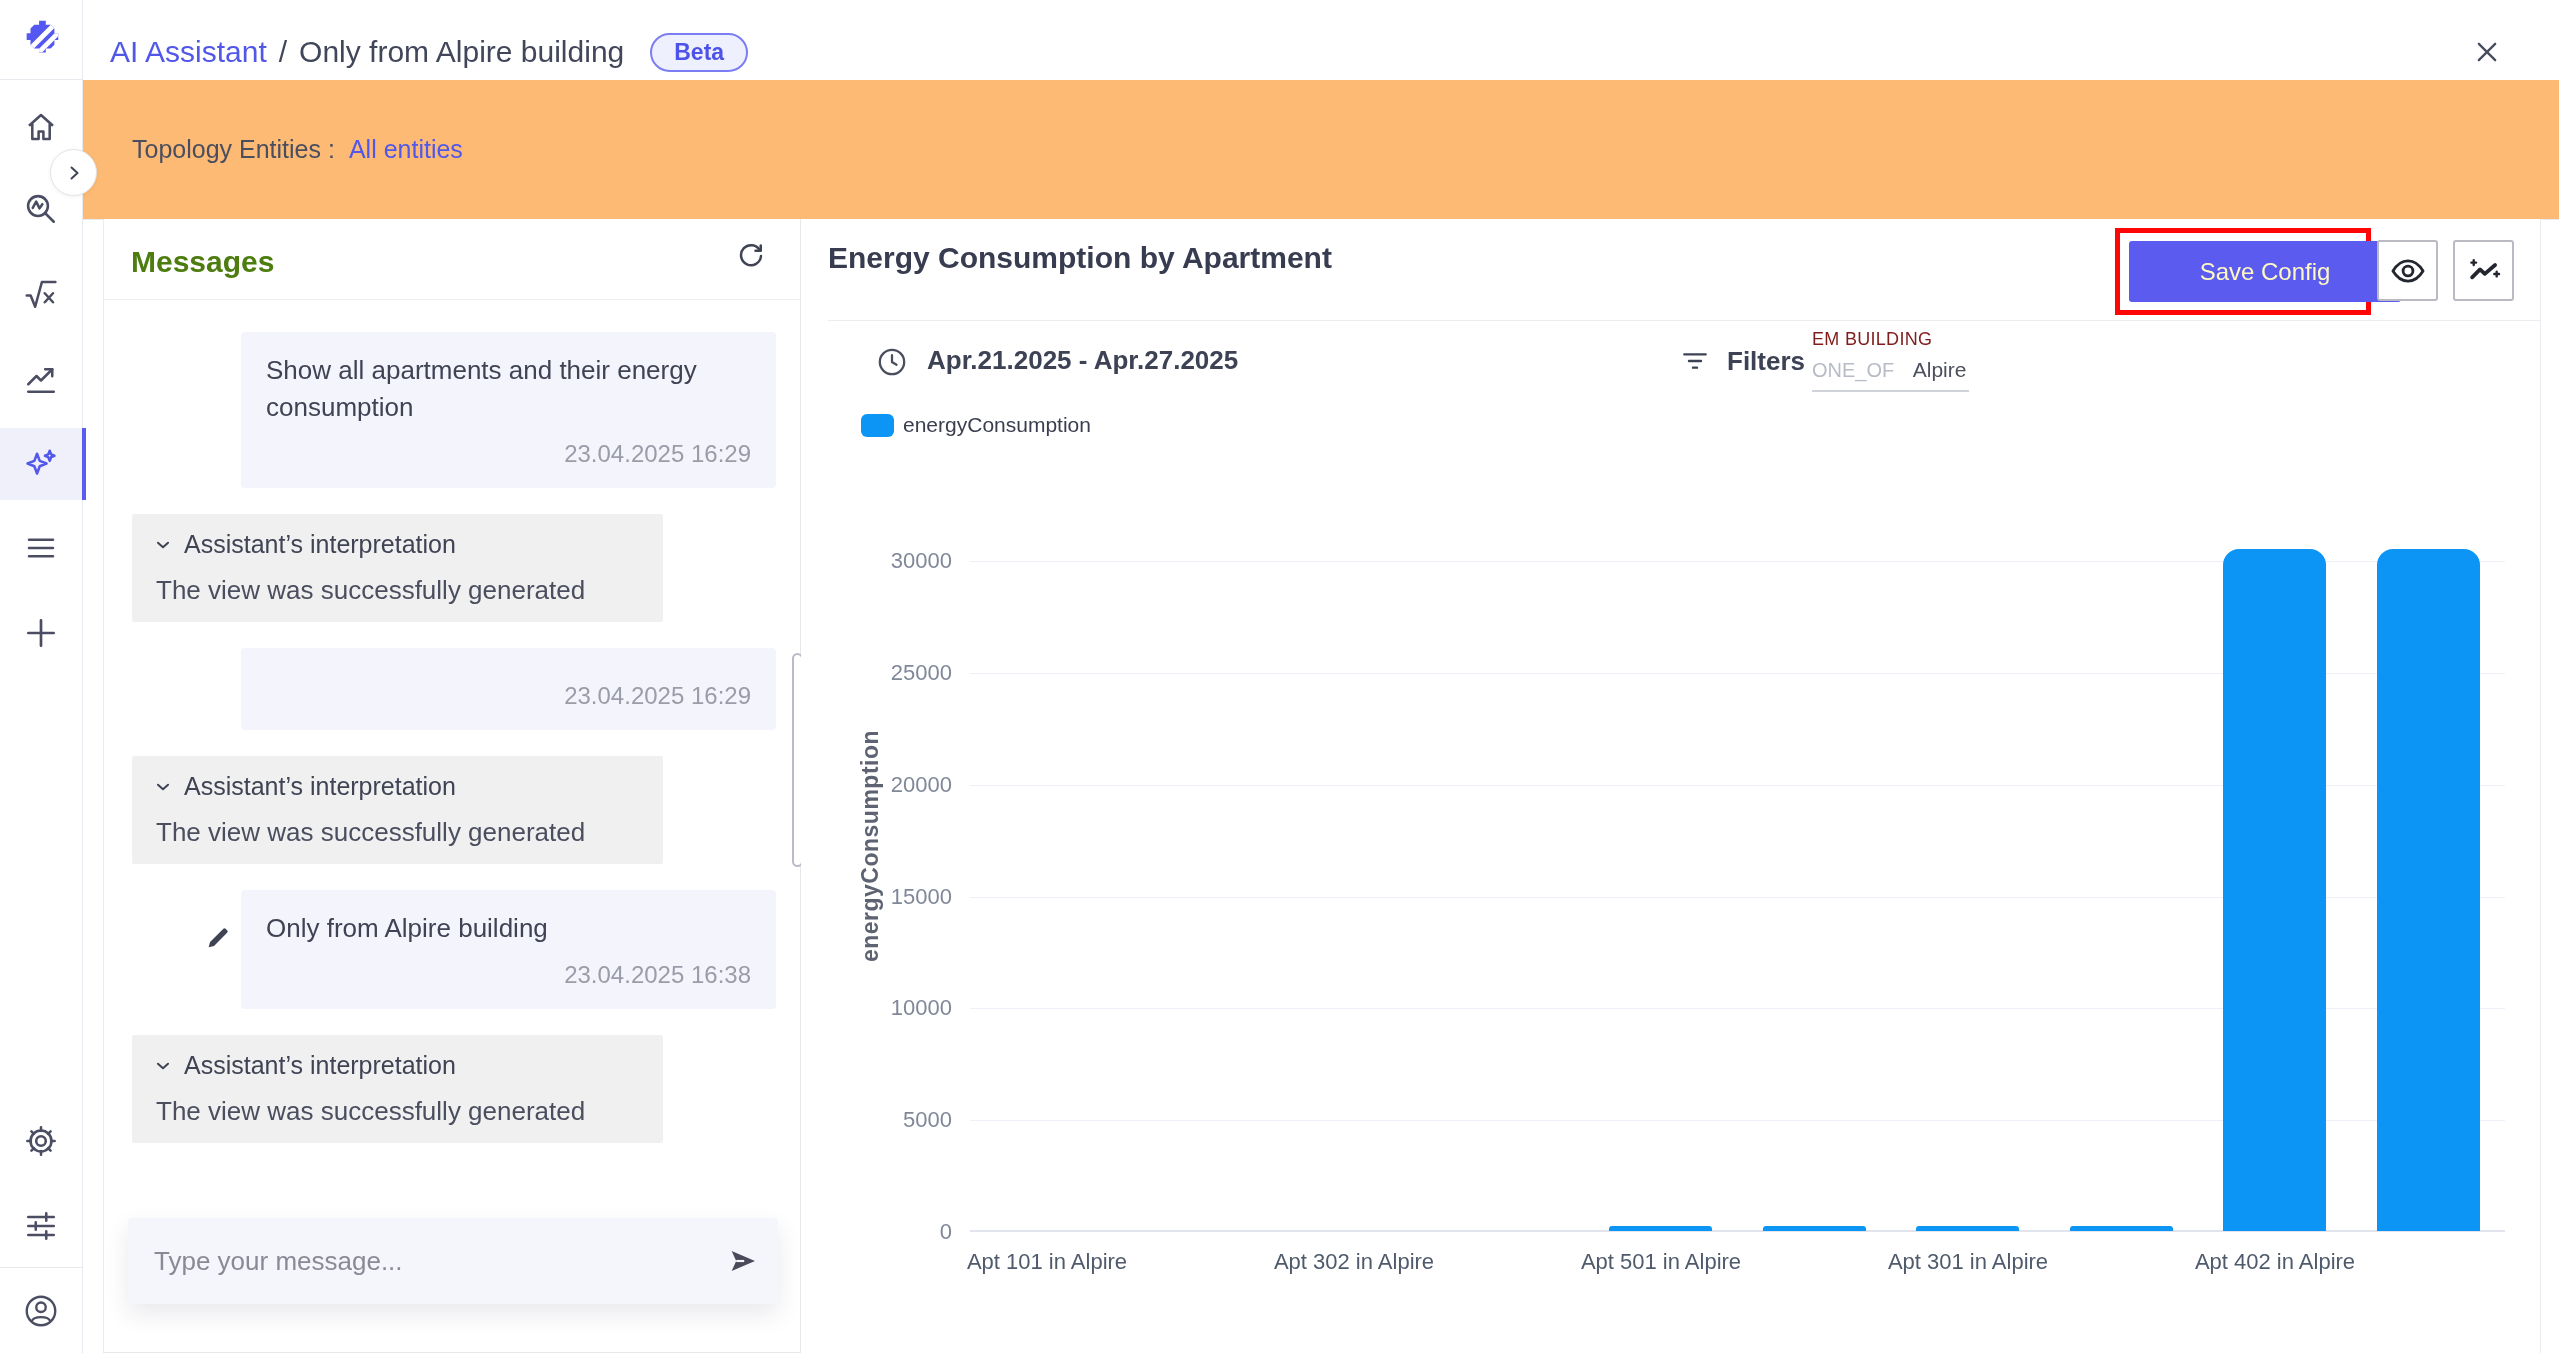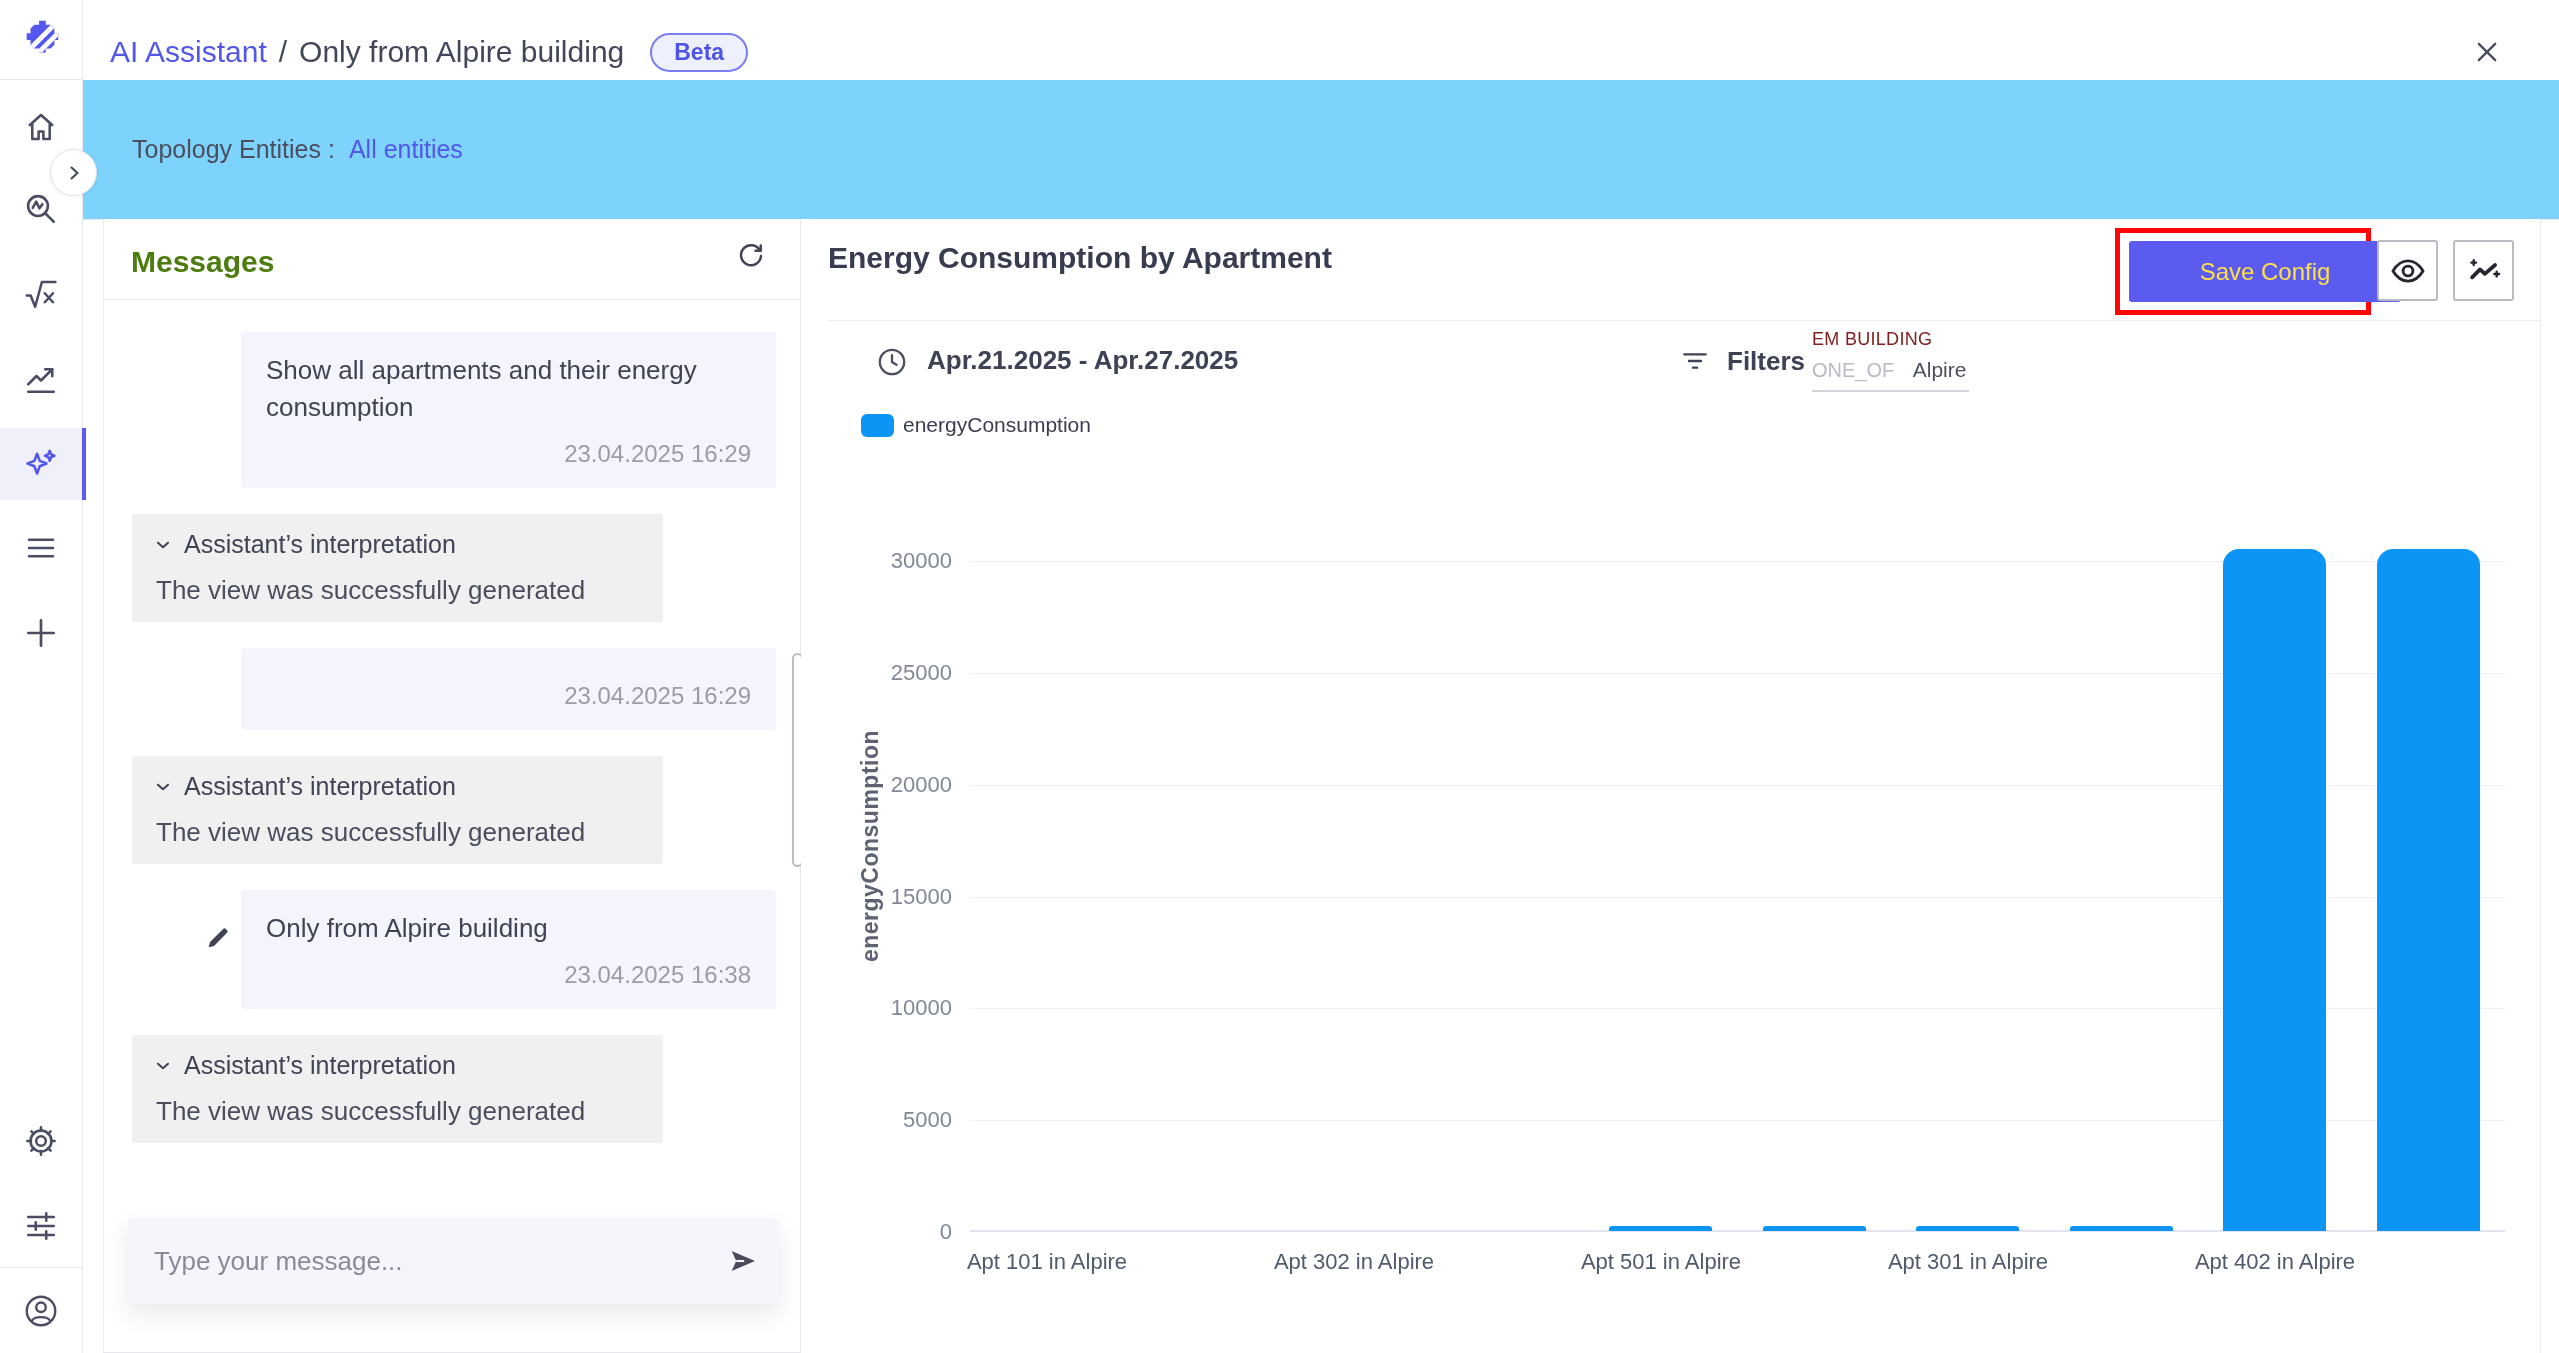--- a/index.html
+++ b/index.html
@@ -20,21 +20,21 @@
   #header{position:absolute;left:82px;top:12px;width:2477px;height:72px;background:#fff;border-radius:9px;}
   #breadcrumb{position:absolute;left:28px;top:0;height:80px;display:flex;align-items:center;font-size:30px;}
   #breadcrumb .brand{color:#5157e8;cursor:pointer;}
   #breadcrumb .sep{color:#42465a;margin:0 12px;}
   #breadcrumb .title{color:#42465a;}
   #beta-badge{margin-left:26px;border:2px solid #7a7ef2;background:#eef0fe;color:#4d52e8;font-weight:700;
               font-size:23px;border-radius:22px;padding:6px 22px;line-height:1;}
   #close-btn{position:absolute;right:58px;top:26px;color:#484c60;cursor:pointer;}
 
   
-  #strip{position:absolute;left:83px;top:80px;width:2476px;height:139px;background:#7dd3fc;border-bottom:1px solid #e9eaee;}
+  #strip{position:absolute;left:83px;top:80px;width:2476px;height:139px;background:#fdba74;border-bottom:1px solid #e9eaee;}
   #strip .line{position:absolute;left:49px;top:0;height:139px;display:flex;align-items:center;font-size:25px;}
   #strip .lbl{color:#4a4e5e;margin-right:14px;}
   #strip .link{color:#5157e8;cursor:pointer;}
 
   
   #messages-panel{position:absolute;left:103px;top:219px;width:698px;height:1134px;background:#fff;
                   border-left:1px solid #ebecf0;border-right:1px solid #e7e8ec;border-bottom:1px solid #e7e8ec;box-sizing:border-box;}
   #messages-heading{position:absolute;left:27px;top:26px;font-size:30px;font-weight:700;color:#4d7c0f;}
   #refresh-btn{position:absolute;left:632px;top:22px;color:#3f4354;cursor:pointer;}
   #messages-divider{position:absolute;left:0;top:80px;width:100%;border-top:1px solid #ededf0;}
@@ -53,21 +53,21 @@
   #msg-input input{flex:1;border:none;outline:none;background:transparent;font-size:26px;color:#42465a;padding:0 0 0 26px;
                    font-family:"Liberation Sans","DejaVu Sans",sans-serif;}
   #msg-input input::placeholder{color:#8a8a97;}
   #send-btn{width:70px;display:flex;align-items:center;justify-content:center;color:#4a4a5c;cursor:pointer;}
 
   
   #chart-area{position:absolute;left:801px;top:219px;width:1740px;height:1134px;background:#fff;border-right:1px solid #ececf0;box-sizing:border-box;}
   #chart-title{position:absolute;left:27px;top:22px;font-size:30px;font-weight:700;color:#383c50;}
   #annotation-box{position:absolute;left:1314px;top:9px;width:256px;height:87px;border:5px solid #ff0606;box-sizing:border-box;}
   #save-config{position:absolute;left:9px;top:8px;width:272px;height:61px;background:#5b5bf0;border:none;border-radius:3px;
-               color:#fde047;font-size:24px;cursor:pointer;font-family:"Liberation Sans","DejaVu Sans",sans-serif;}
+               color:#fef9c3;font-size:24px;cursor:pointer;font-family:"Liberation Sans","DejaVu Sans",sans-serif;}
   .sq-btn{position:absolute;top:21px;width:61px;height:61px;background:#fff;border:2px solid #b9bac2;border-radius:3px;
           display:flex;align-items:center;justify-content:center;color:#23262f;cursor:pointer;box-sizing:border-box;}
   #eye-btn{left:1576px;}  #trend-btn{left:1652px;}
   #chart-divider{position:absolute;left:27px;top:101px;width:1712px;border-top:1px solid #ececf0;}
 
   #date-row{position:absolute;left:74px;top:126px;display:flex;align-items:flex-start;gap:18px;color:#3d4254;cursor:pointer;}
   #date-row .dt{font-size:26px;font-weight:700;}
   #filters-cluster{position:absolute;left:878px;top:126px;display:flex;align-items:center;gap:16px;cursor:pointer;}
   #filters-cluster .f-lbl{font-size:26px;font-weight:700;color:#3d4254;}
   #filter-chip{position:absolute;left:1011px;top:110px;cursor:pointer;}

